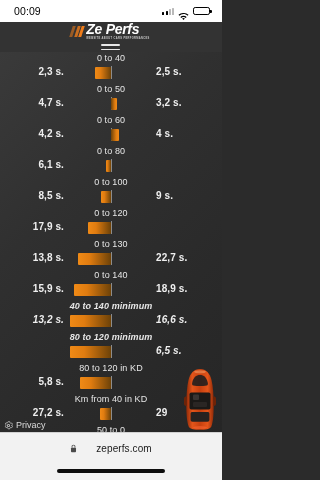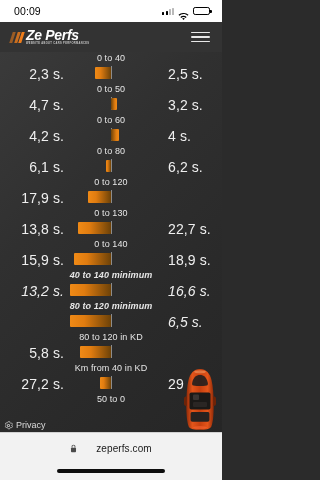--- a/index.html
+++ b/index.html
@@ -27,20 +27,21 @@
   .batt { width:17px; height:8.5px; border:1px solid #000; border-radius:2.2px; position:relative; padding:1px; }
   .batt::after { content:""; position:absolute; right:-2.6px; top:2.2px; width:1.4px; height:3.2px;
     background:#000; border-radius:0 1px 1px 0; }
   .batt-fill { height:100%; width:28%; background:#f03a2e; border-radius:1px; }
 
   
   .siteheader {
     height:30px; background:#333333;
     display:flex; align-items:center; justify-content:space-between;
     padding:0 12px 0 11px;
+    flex-direction:column;
   }
   .brand { display:flex; align-items:center; gap:3px; }
   .slashes { display:flex; gap:1.5px; transform:skewX(-18deg); }
   .slashes i { display:block; width:3px; height:11px; background:#f07d1a; }
   .slashes i:nth-child(1){opacity:.55;} .slashes i:nth-child(2){opacity:.8;}
   .brandtext { display:flex; flex-direction:column; }
   .brandname { font-size:14px; font-weight:700; font-style:italic; color:#fff; letter-spacing:-.3px; line-height:1; }
   .brandtag { font-size:2.6px; font-weight:700; color:#c8c8c8; letter-spacing:.35px; line-height:1; margin-top:1.5px; }
   .hamburger { display:flex; flex-direction:column; gap:3px; width:19px; padding:4px 0; }
   .hamburger i { display:block; height:1.6px; background:#e8e8e8; border-radius:1px; }
@@ -58,25 +59,25 @@
   }
   .row.ital .rlabel { font-style:italic; font-weight:600; }
   .barzone { position:absolute; top:13px; left:0; right:0; height:15px; }
   .divider { position:absolute; left:50%; top:1px; width:1px; height:13px; background:#8c8c8c; }
   .bar {
     position:absolute; top:1.5px; height:12.5px;
     background:linear-gradient(90deg,#f08a16 0%,#e07c10 35%,#6d4208 100%);
     border-radius:1px;
   }
   .tleft, .tright {
-    position:absolute; top:14px; font-size:14px; font-weight:400; color:#efefef;
+    position:absolute; top:14px; font-size:10px; font-weight:700; color:#efefef;
     letter-spacing:.1px; white-space:nowrap;
   }
   .tleft { left:0; width:64px; text-align:right; }
-  .tright { right:0; width:64px; text-align:left; padding-left:10px; }
+  .tright { right:12px; width:64px; text-align:left; padding-left:10px; }
   .row.ital .tleft, .row.ital .tright { font-style:italic; }
 
   
   .car {
     position:absolute; right:2px; bottom:2px; width:40px; height:62px; z-index:4;
     pointer-events:none;
   }
 
   
   .privacy {
@@ -172,21 +173,29 @@
         <div class="tleft">4,2 s.</div>
         <div class="tright">4 s.</div>
       </div>
       <div class="row">
         <div class="rlabel">0 to 80</div>
         <div class="barzone">
           <div class="divider"></div>
           <div class="bar" style="width: 2.2%; right: 50%;"></div>
         </div>
         <div class="tleft">6,1 s.</div>
-        <div class="tright">6,2 s.</div>
+      </div>
+      <div class="row">
+        <div class="rlabel">0 to 100</div>
+        <div class="barzone">
+          <div class="divider"></div>
+          <div class="bar" style="width: 4.6%; right: 50%;"></div>
+        </div>
+        <div class="tleft">8,5 s.</div>
+        <div class="tright">9 s.</div>
       </div>
       <div class="row">
         <div class="rlabel">0 to 120</div>
         <div class="barzone">
           <div class="divider"></div>
           <div class="bar" style="width: 10.5%; right: 50%;"></div>
         </div>
         <div class="tleft">17,9 s.</div>
       </div>
       <div class="row">

